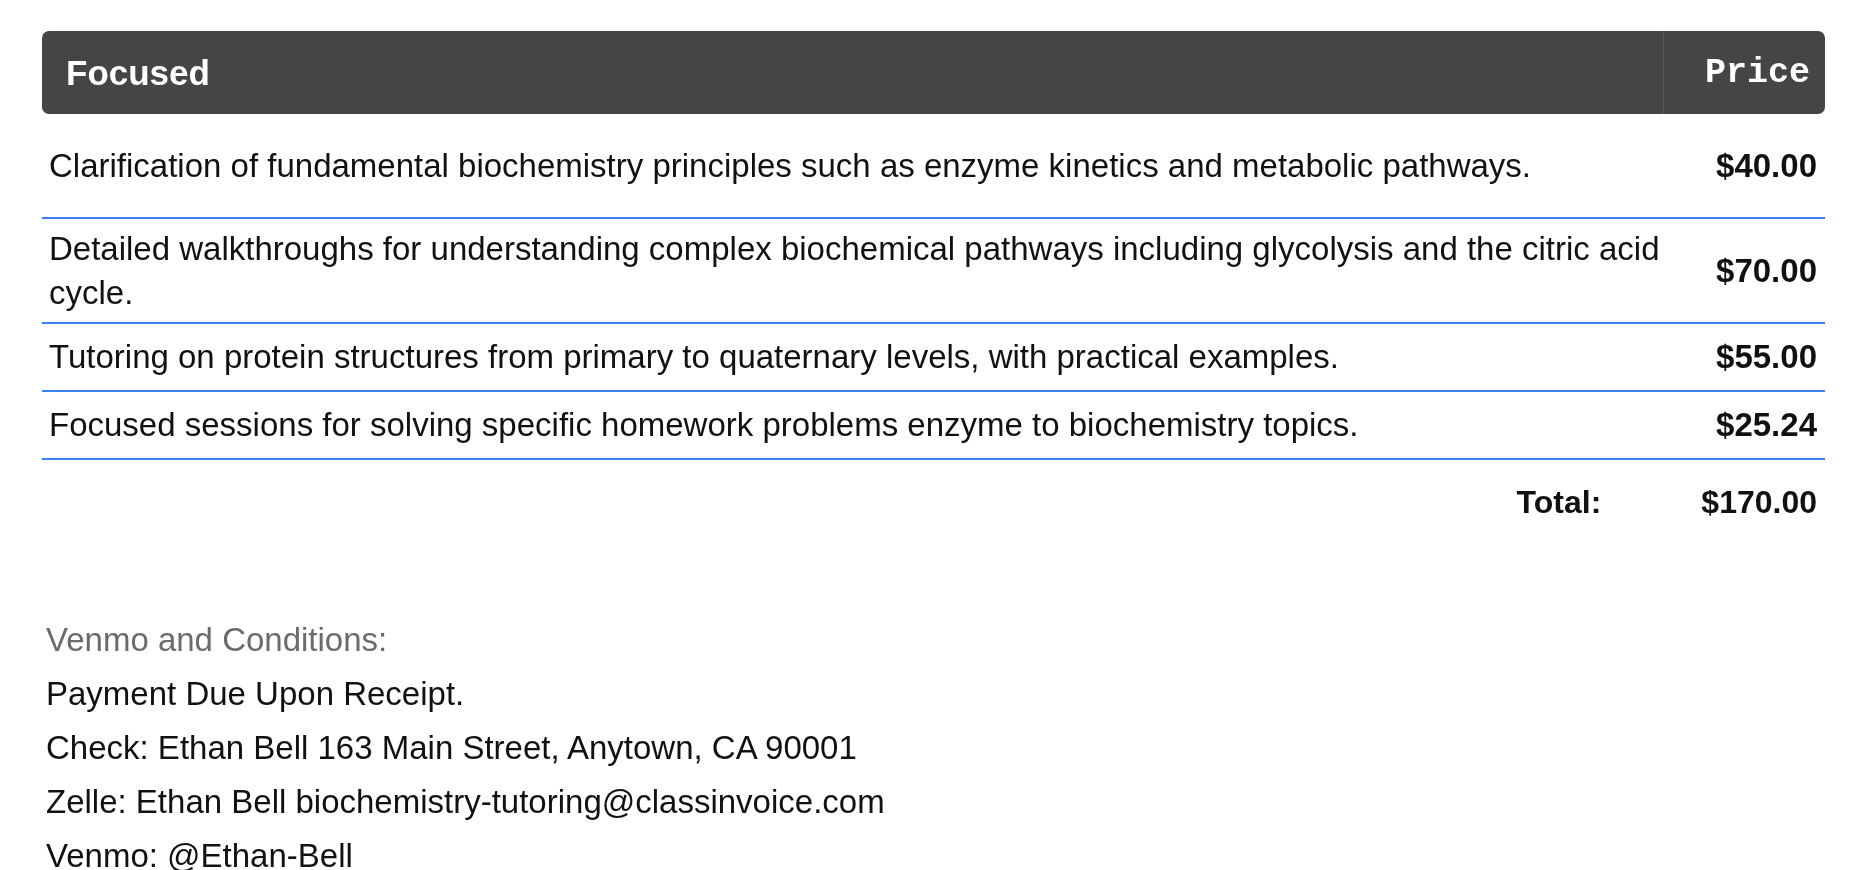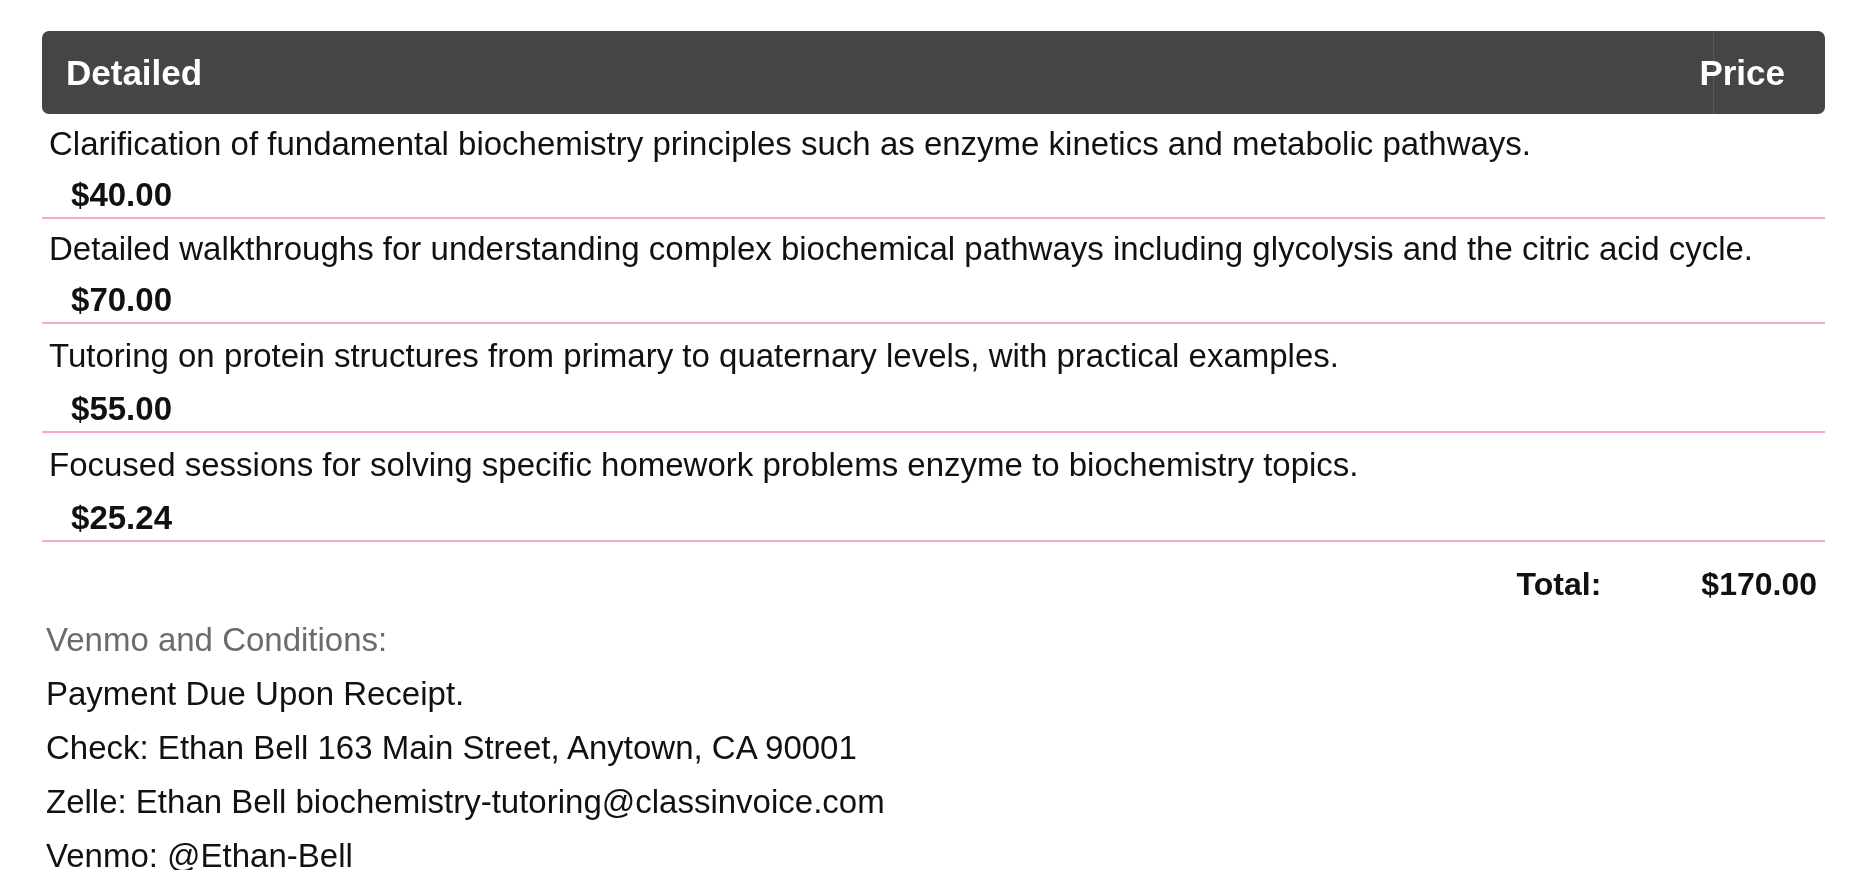--- a/index.html
+++ b/index.html
@@ -31,38 +31,38 @@
     font-size: 35px;
   }
   .th-services {
     flex: 1;
     display: flex;
     align-items: center;
     padding-left: 24px;
     box-sizing: border-box;
   }
   .th-price {
-    width: 112px;
+    width: 162px;
     display: flex;
     align-items: center;
     justify-content: flex-end;
-    padding-right: 40px;
+    padding-right: 15px;
     box-sizing: border-box;
     border-left: 1px solid #5a5a5a;
+    font-family: Liberation Mono, monospace;
   }
   .table-row {
     display: flex;
-    border-bottom: 2px solid #f9a8d4;
+    border-bottom: 2px solid #3b82f6;
     box-sizing: border-box;
     font-size: 33px;
     line-height: 44px;
-    flex-direction: column;
   }
   .table-row.two-line { height: 105px; }
-  .table-row.one-line { height: 109px; }
+  .table-row.one-line { height: 68px; }
   .td-desc {
     flex: 1;
     display: flex;
     align-items: center;
     padding-left: 7px;
     padding-right: 10px;
     box-sizing: border-box;
   }
   .td-price {
     width: 138px;
@@ -103,21 +103,21 @@
     height: 54px;
     line-height: 44px;
     white-space: nowrap;
   }
 </style>
 </head>
 <body>
 
 <div class="invoice-table">
   <div class="table-header">
-    <div class="th-services">Detailed</div>
+    <div class="th-services">Focused</div>
     <div class="th-price">Price</div>
   </div>
 
   <div class="table-row two-line">
     <div class="td-desc">Clarification of fundamental biochemistry principles such as enzyme kinetics and metabolic pathways.</div>
     <div class="td-price">$40.00</div>
   </div>
 
   <div class="table-row two-line">
     <div class="td-desc">Detailed walkthroughs for understanding complex biochemical pathways including glycolysis and the citric acid cycle.</div>

